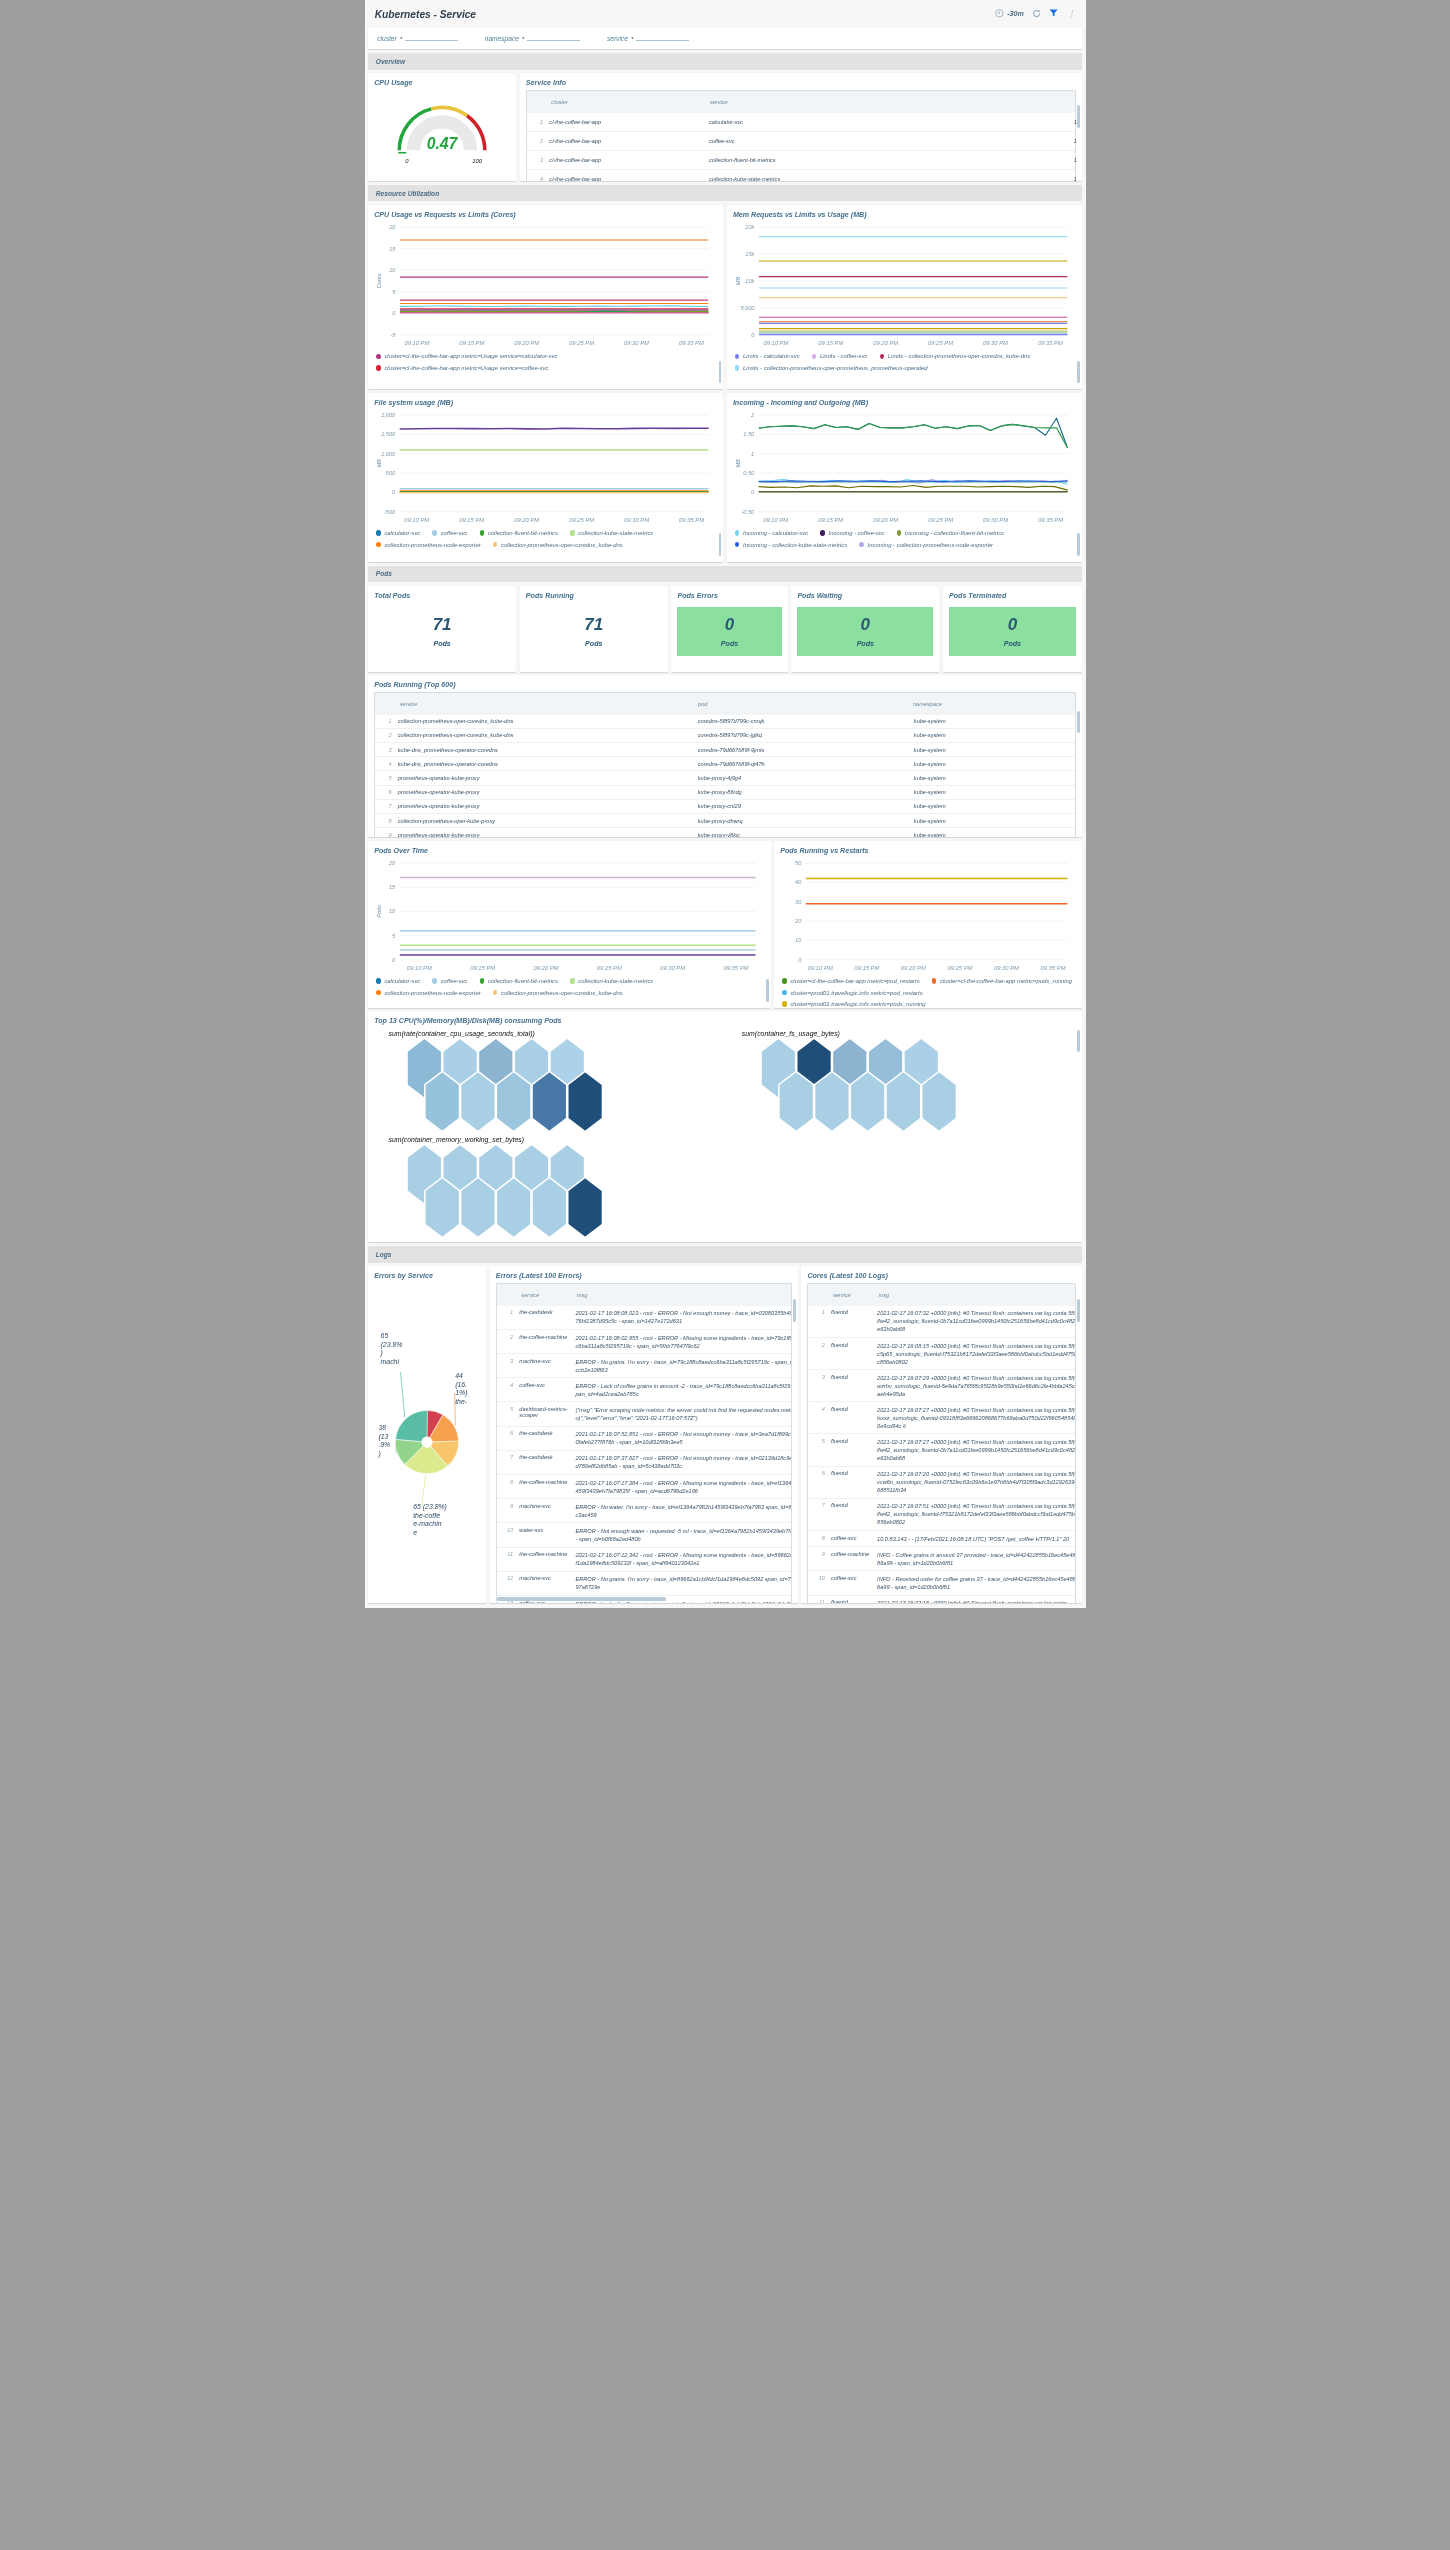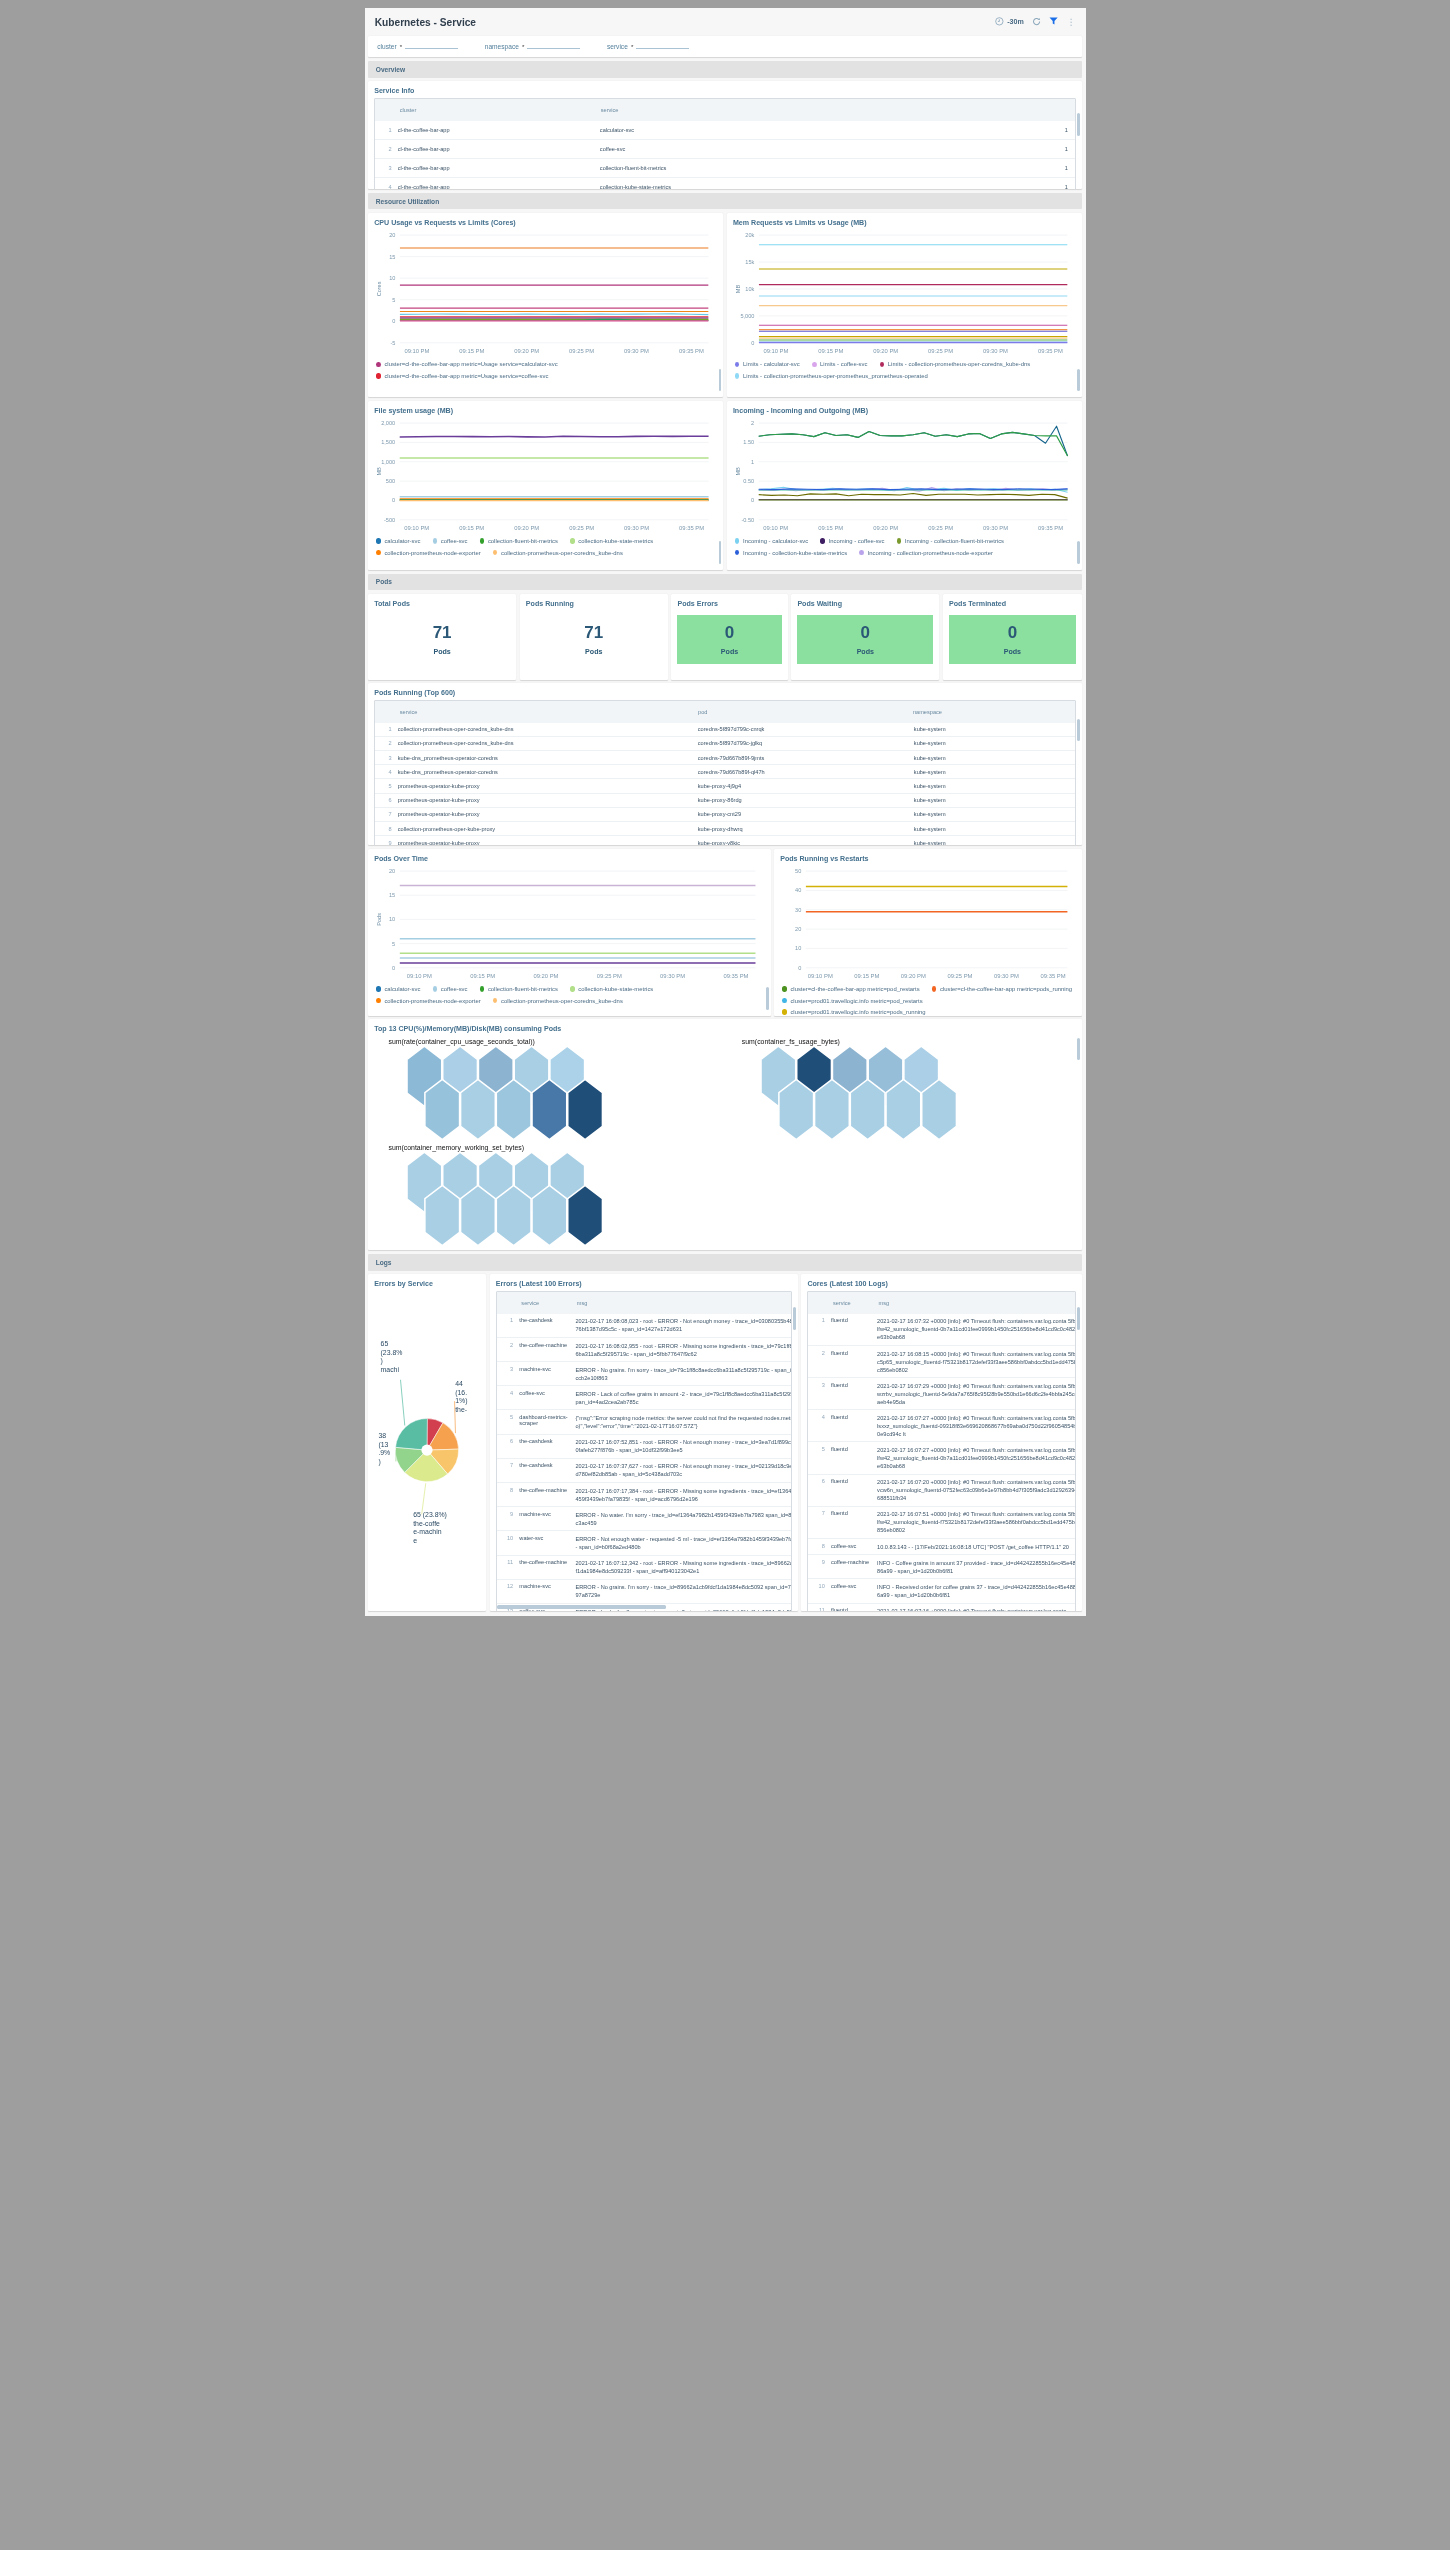--- a/index.html
+++ b/index.html
@@ -1,16 +1,16 @@
 <!DOCTYPE html>
 <html style="font-size:8.2px"><head>
 <meta charset="utf-8">
 <style>
   html,body{margin:0;padding:0;background:#9e9e9e;font-family:"Liberation Sans",sans-serif;}
-  .page{width:721px;margin:8px auto;background:#f7f7f8;padding:1px 0 5.1px;}
+  .page{width:721px;margin:0 auto;background:#f7f7f8;padding:1px 0 5.1px;font-style:italic;}
   .topbar{height:26.5px;display:flex;align-items:center;padding:0 10.2px;}
   .title{font-size:10.2px;font-weight:700;color:#32404e;}
   .controls{margin-left:auto;display:flex;align-items:center;gap:8.2px;color:#8aa7ba;}
   .timetext{font-size:7.1px;color:#4a6b84;font-weight:600;}
   .icon-btn{display:flex;align-items:center;gap:3.1px;cursor:pointer;}
   .kebab{font-size:8.7px;color:#8aa7ba;letter-spacing:0;line-height:1;}
   .filterbar{background:#fff;margin:0 3.6px;border-radius:1px;box-shadow:0 0.5px 1px rgba(0,0,0,.14);padding:6.1px 9.2px 7.1px;display:flex;gap:26.5px;}
   .filter{display:flex;align-items:baseline;gap:3.1px;}
   .filter .lab{color:#54809c;font-size:6.6px;}
   .filter .star{color:#333;font-size:6.1px;}
@@ -119,20 +119,33 @@
     <div class="filter">
       <span class="lab">service</span>
       <span class="star">*</span>
       <span class="uline"></span>
     </div>
   </div>
 
   <div class="secbar">Overview</div>
 
   <div class="row">
+    <div class="panel p-cpu">
+      <div class="panel-title">CPU Usage</div>
+      <div class="gauge-area"><svg width="136" height="87" viewBox="0 0 267 170">
+            <path d="M77.5 118 A56 56 0 0 1 189.5 118" fill="none" stroke="#e9e9ec" stroke-width="26"></path>
+            <path d="M49.5 117.99999999999999 A84 84 0 0 1 112.61004947815219 36.63901446519499" fill="none" stroke="#21a53c" stroke-width="7"></path>
+            <path d="M112.61004947815219 36.63901446519499 A84 84 0 0 1 182.87396119256772 50.04257247250442" fill="none" stroke="#e7c43b" stroke-width="7"></path>
+            <path d="M182.87396119256772 50.04257247250442 A84 84 0 0 1 217.5 118" fill="none" stroke="#d0202a" stroke-width="7"></path>
+            <line x1="47.5" y1="123" x2="63.5" y2="123" stroke="#21a53c" stroke-width="3"></line>
+            <text x="64.5" y="142" text-anchor="middle" fill="#111" font-size="11.5">0</text>
+            <text x="202.5" y="142" text-anchor="middle" fill="#111" font-size="11.5">100</text>
+            <text x="133.5" y="116" text-anchor="middle" fill="#21a53c" font-size="31" font-weight="700">0.47</text>
+          </svg></div>
+    </div>
     <div class="panel p-svcinfo">
       <div class="panel-title">Service Info</div>
       <div class="tbl si-tbl">
           <div class="tbl-head">
             <div class="cell num"></div>
             <div class="cell" style="width: 28%; flex: 0 0 auto;">cluster</div>
             <div class="cell" style="width: 60%; flex: 0 0 auto;">service</div>
             <div class="cell lastcol" style="width: 6%; flex: 0 0 auto;"></div>
           </div>
           <div class="tbl-body">

